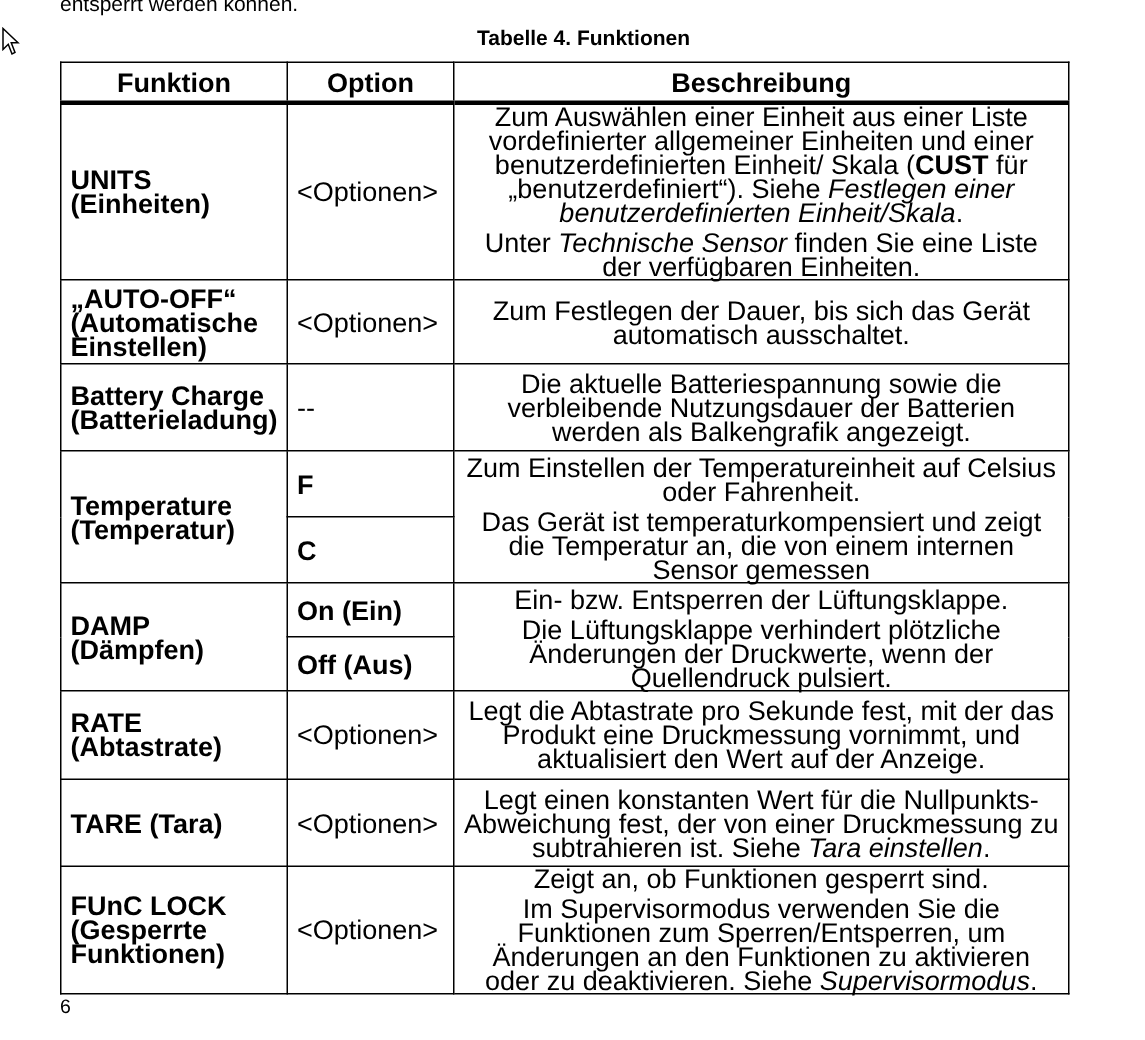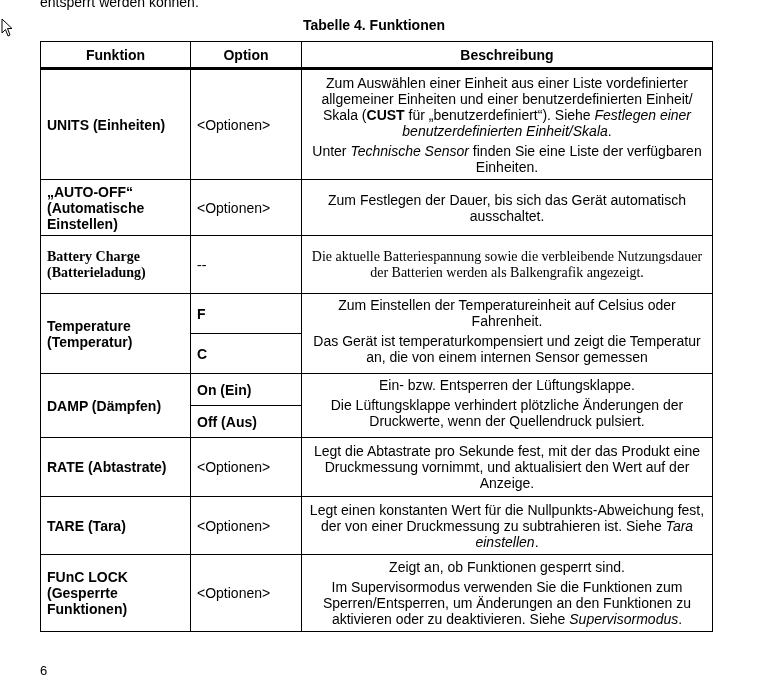--- a/index.html
+++ b/index.html
@@ -2,37 +2,37 @@
 <html><head>
 <meta charset="utf-8">
 <style>
   html, body { margin: 0; padding: 0; background: #ffffff; }
   body {
     width: 763px; height: 693px; position: relative; overflow: hidden;
     font-family: "Liberation Sans", sans-serif; color: #000; font-size: 14px;
   }
   .top-text { position: absolute; left: 40px; top: -6px; font-size: 14px; line-height: 17px; }
   .cursor { position: absolute; left: 1px; top: 18px; width: 14px; height: 20px; }
-  .caption { position: absolute; left: 0; width: 748px; top: 17px; text-align: center; font-weight: bold; font-size: 14px; line-height: 17px; }
+  .caption { position: absolute; left: 15px; width: 748px; top: 17px; text-align: center; font-weight: bold; font-size: 14px; line-height: 17px; }
   .page-number { position: absolute; left: 40px; top: 663px; font-size: 13px; }
   table.func {
     position: absolute; left: 40px; top: 41px; width: 673px;
-    border-collapse: collapse; font-size: 14px; line-height: 16px;
+    border-collapse: collapse; font-size: 18px; line-height: 16px;
   }
   table.func td, table.func th { border: 1px solid #000; padding: 0 6px; vertical-align: middle; text-align: left; }
   table.func thead th { height: 25px; text-align: center; font-weight: bold; border-bottom: 3px solid #000; }
   td.fn { font-weight: bold; width: 137px; }
   td.opt { width: 98px; }
   td.opt.bold { font-weight: bold; }
   td.desc { padding-top: 2px; padding-bottom: 2px; }
   td.desc p { margin: 0; text-align: center; }
   td.desc p + p { margin-top: 4px; }
   .r-units td { height: 109px; }
   .r-auto td { height: 55px; }
-  .r-batt td { height: 57px; font-family: Liberation Serif, serif; }
+  .r-batt td { height: 57px; }
   .r-temp td { height: 39px; }
   .r-damp td { height: 31px; }
   .r-rate td { height: 58px; }
   .r-tare td { height: 57px; }
   .r-lock td { height: 76px; }
   td.desc.vtop { vertical-align: top; padding-top: 3px; }
 </style>
 </head>
 <body>
 

